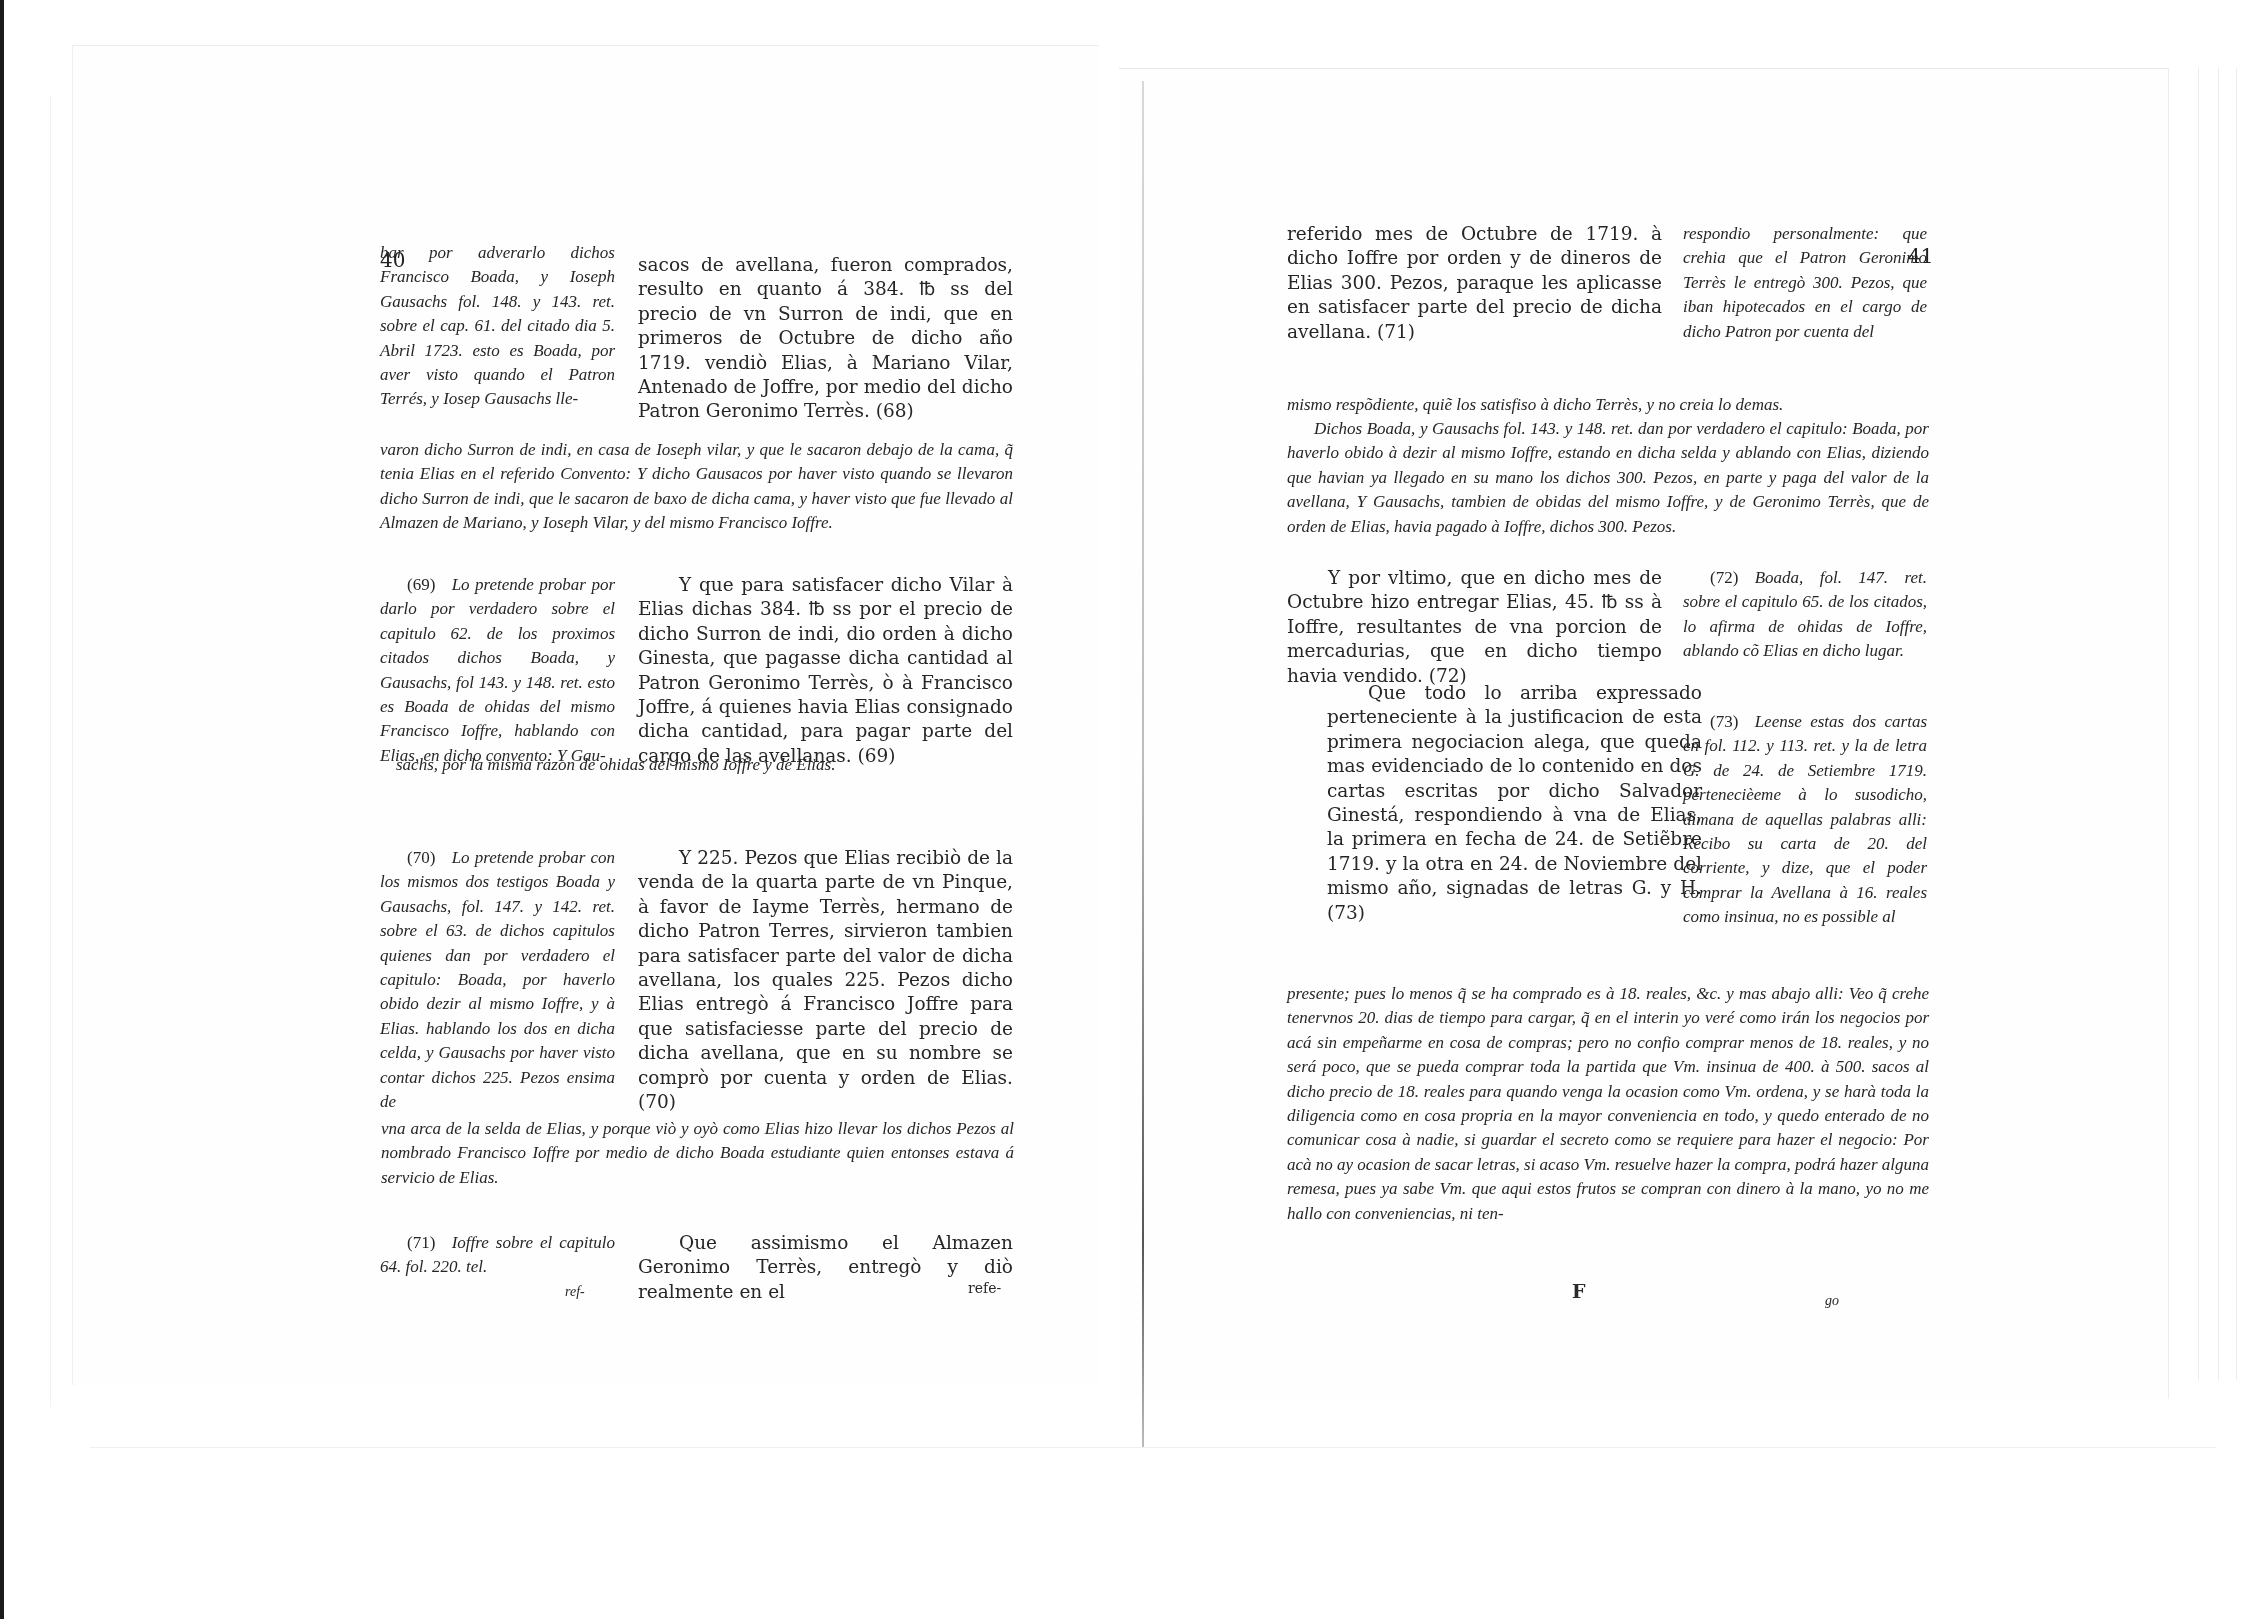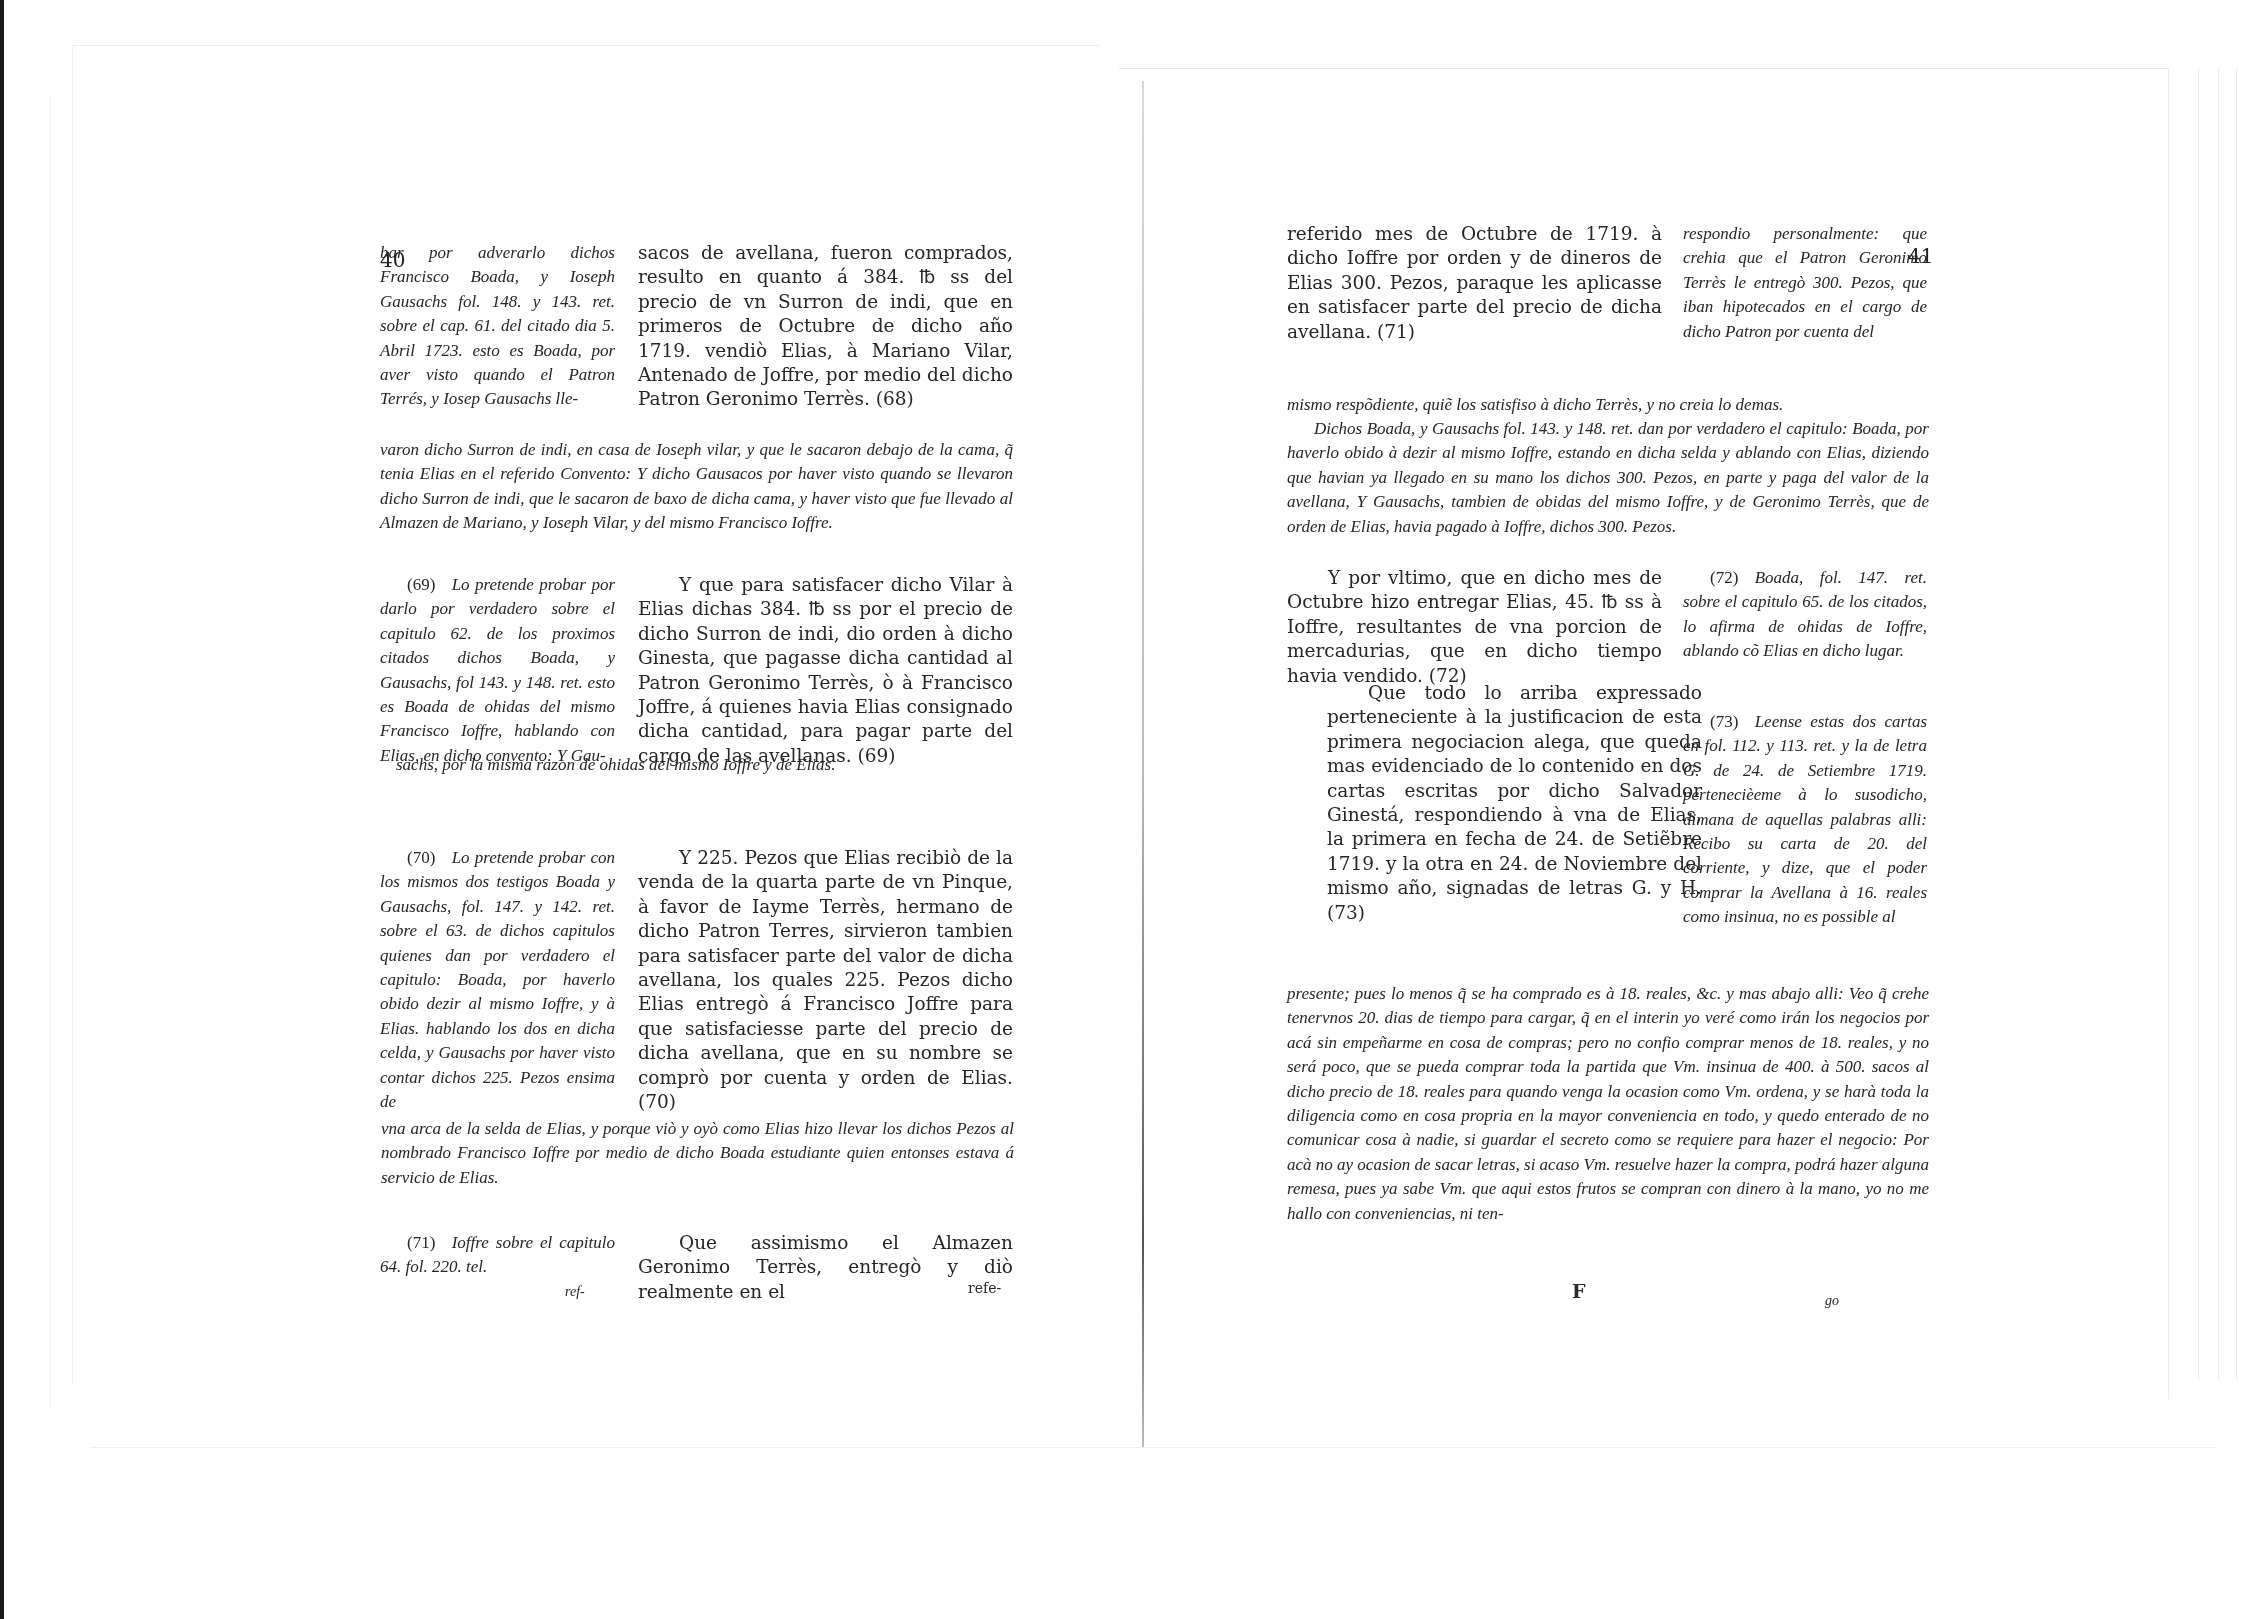--- a/index.html
+++ b/index.html
@@ -56,21 +56,21 @@
 <div class="sheet-right-stack" style="left:1119px;width:1117px;"></div>
 <div class="spine"></div>
 <div class="bottom-fade"></div>
 
 <div class="page page-left">
   <div class="folio folio-left">40</div>
 
   <div class="block note" style="left:0; top:28px; width:235px;">
     <p>bar por adverarlo dichos Francisco Boada, y Ioseph Gausachs fol. 148. y 143. ret. sobre el cap. 61. del citado dia 5. Abril 1723. esto es Boada, por aver visto quando el Patron Terrés, y Iosep Gausachs lle-</p>
   </div>
-  <div class="block main" style="left:258px; top:28px; width:375px;">
+  <div class="block main" style="left:258px; top:40px; width:375px;">
     <p style="text-indent:0">sacos de avellana, fueron comprados, resulto en quanto á 384. ℔ ss del precio de vn Surron de indi, que en primeros de Octubre de dicho año 1719. vendiò Elias, à Mariano Vilar, Antenado de Joffre, por medio del dicho Patron Geronimo Terrès. (68)</p>
   </div>
   <div class="block runover" style="left:0; top:225px; width:633px;">
     <p>varon dicho Surron de indi, en casa de Ioseph vilar, y que le sacaron debajo de la cama, q̃ tenia Elias en el referido Convento: Y dicho Gausacos por haver visto quando se llevaron dicho Surron de indi, que le sacaron de baxo de dicha cama, y haver visto que fue llevado al Almazen de Mariano, y Ioseph Vilar, y del mismo Francisco Ioffre.</p>
   </div>
 
   <div class="block note" style="left:0; top:360px; width:235px;">
     <p style="text-indent:27px"><span class="num">(69)</span><span>Lo pretende probar por darlo por verdadero sobre el capitulo 62. de los proximos citados dichos Boada, y Gausachs, fol 143. y 148. ret. esto es Boada de ohidas del mismo Francisco Ioffre, hablando con Elias, en dicho convento: Y Gau-</span></p>
   </div>
   <div class="block main" style="left:258px; top:360px; width:375px;">

